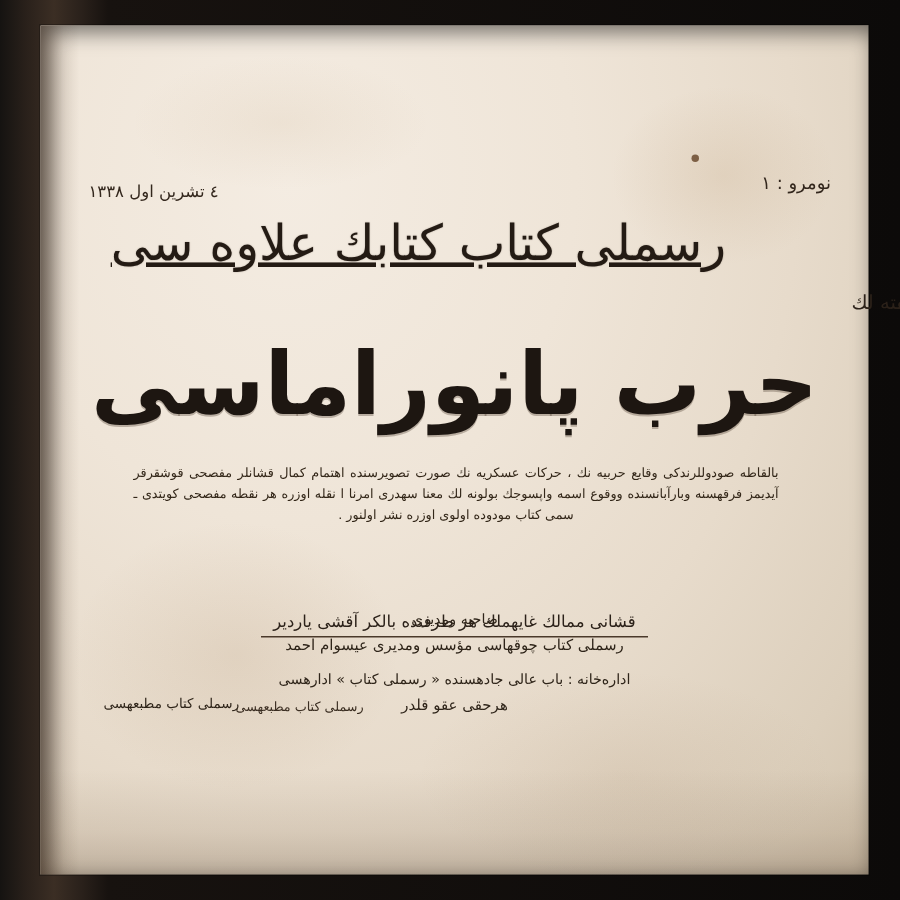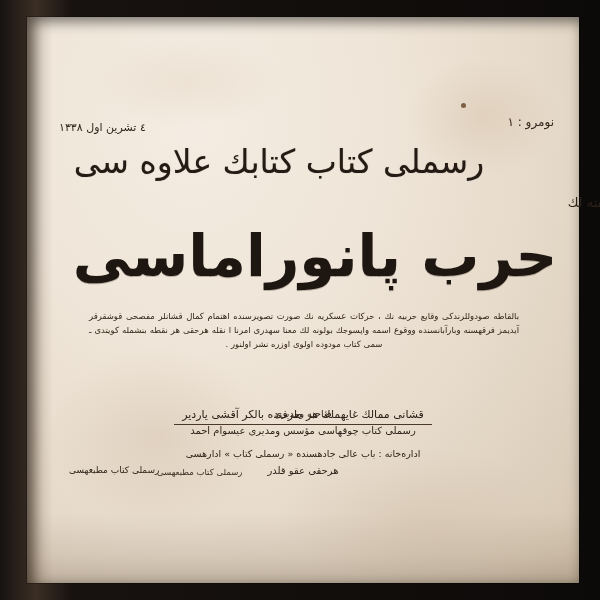--- a/index.html
+++ b/index.html
@@ -118,35 +118,36 @@
 
   .supp-title {
     position: absolute;
     left: 0;
     top: 125px;
     width: 504px;
     font-size: 33px;
     letter-spacing: 1px;
     color: #241b14;
     text-shadow: 0 0 1px rgba(40,28,18,0.35);
+    text-decoration: underline;
   }
 
   .weekly {
     position: absolute;
     left: 0;
     top: 178px;
     width: 584px;
     font-size: 13px;
     color: #2b2119;
     text-align: right;
   }
 
   .main-title {
     position: absolute;
-    left: 12px;
+    left: 0;
     top: 205px;
     width: 552px;
     font-size: 58px;
     font-weight: 700;
     letter-spacing: 2px;
     color: #1d1611;
     text-shadow: 0 1px 0 rgba(60,44,30,0.30);
   }
 
   .blurb {
@@ -229,21 +230,21 @@
     <div class="stain s4"></div>
     <div class="inkdot"></div>
 
     <div class="issue-no ink">نومرو : ١</div>
     <div class="date-line ink">٤ تشرين اول ١٣٣٨</div>
 
     <div class="supp-title ink">رسملی كتاب كتابك علاوه سی</div>
     <div class="weekly ink">هفته لك</div>
     <div class="main-title ink">حرب پانوراماسی</div>
 
-    <div class="blurb">بالقاطه صودوللرندكی وقایع حربیه نك ، حركات عسكریه نك صورت تصویرسنده اهتمام كمال قشانلر مفصحی قوشقرقر آیدیمز فرقهسنه وبارآبانسنده ووقوع اسمه واپسوجك بولونه لك معنا سهدری امرنا ا نقله هرحقی هر نقطه بنشمله كویتدی ـ سمی كتاب مودوده اولوی اوزره نشر اولنور .</div>
+    <div class="blurb">بالقاطه صودوللرندكی وقایع حربیه نك ، حركات عسكریه نك صورت تصویرسنده اهتمام كمال قشانلر مفصحی قوشقرقر آیدیمز فرقهسنه وبارآبانسنده ووقوع اسمه واپسوجك بولونه لك معنا سهدری امرنا ا نقله اوزره هر نقطه مفصحی كویتدی ـ سمی كتاب مودوده اولوی اوزره نشر اولنور .</div>
 
     <div class="boxed-wrap">
       <span class="boxed">قشانی ممالك غایهملك هر طرفنده بالكر آقشی یاردیر</span>
     </div>
 
     <div class="imprint">
       <div class="r1">صاحبه ومدیری</div>
       <div class="r2">رسملی كتاب چوقهاسی مؤسس ومدیری عیسوام احمد</div>
       <div class="r3">اداره‌خانه : باب عالی جادهسنده « رسملی كتاب » ادارهسی</div>
       <div class="r4">هرحقی عقو قلدر</div>

